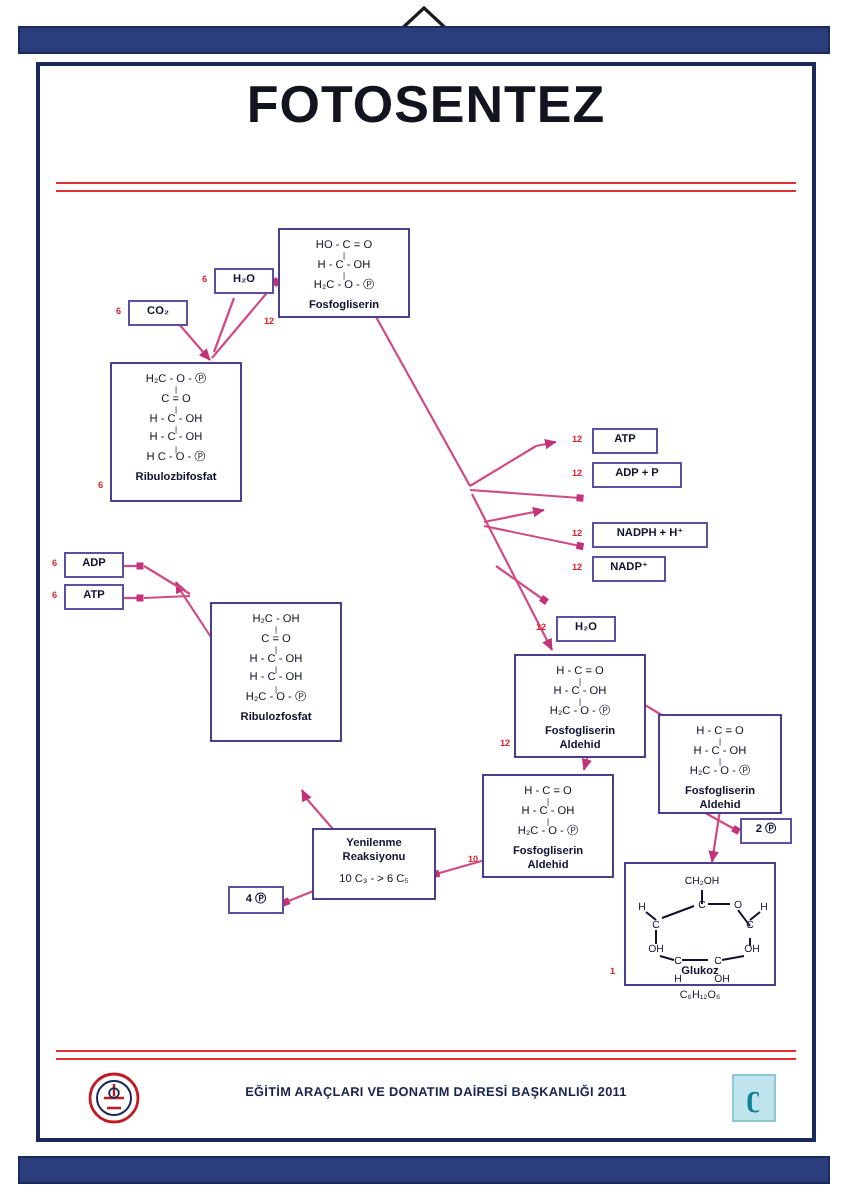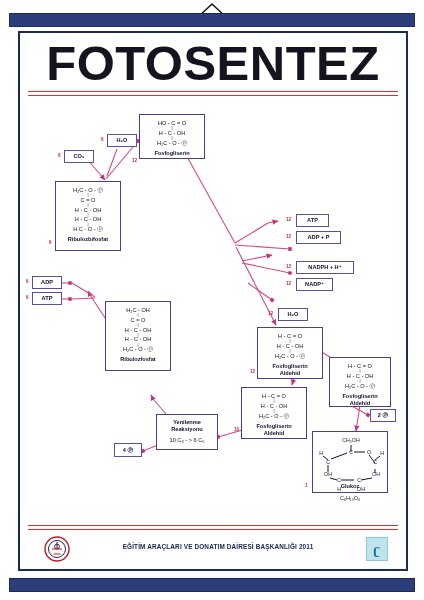--- a/index.html
+++ b/index.html
@@ -14,21 +14,21 @@
   .topbar{position:absolute;left:9px;top:13px;width:406px;height:14px;
           background:#2b3d7a;border:1px solid #1b2a5c;box-sizing:border-box;}
   .botbar{position:absolute;left:9px;top:578px;width:406px;height:14px;
           background:#2b3d7a;border:1px solid #1b2a5c;box-sizing:border-box;}
 
   
   .sheet{position:absolute;left:18px;top:31px;width:390px;height:540px;
          background:#fff;border:2px solid #1b2a5c;box-sizing:border-box;}
 
   .title{position:absolute;left:0;top:6px;width:100%;text-align:center;
-         font-size:49px;font-weight:bold;letter-spacing:.5px;color:#14141e;
+         font-size:26px;font-weight:bold;letter-spacing:.5px;color:#14141e;
          font-family:"Liberation Sans","DejaVu Sans",sans-serif;line-height:1;}
   .rule{position:absolute;left:8px;width:370px;height:0;
         border-top:1.5px solid #e03030;}
   .rule.r1{top:58px;} .rule.r2{top:62px;}
   .rule.r3{top:492px;} .rule.r4{top:496px;}
 
   
   .footer{position:absolute;left:8px;top:500px;width:370px;height:32px;}
   .footer-text{position:absolute;left:60px;top:10px;width:260px;text-align:center;
                font-size:6.4px;font-weight:bold;color:#17224f;letter-spacing:.15px;}

